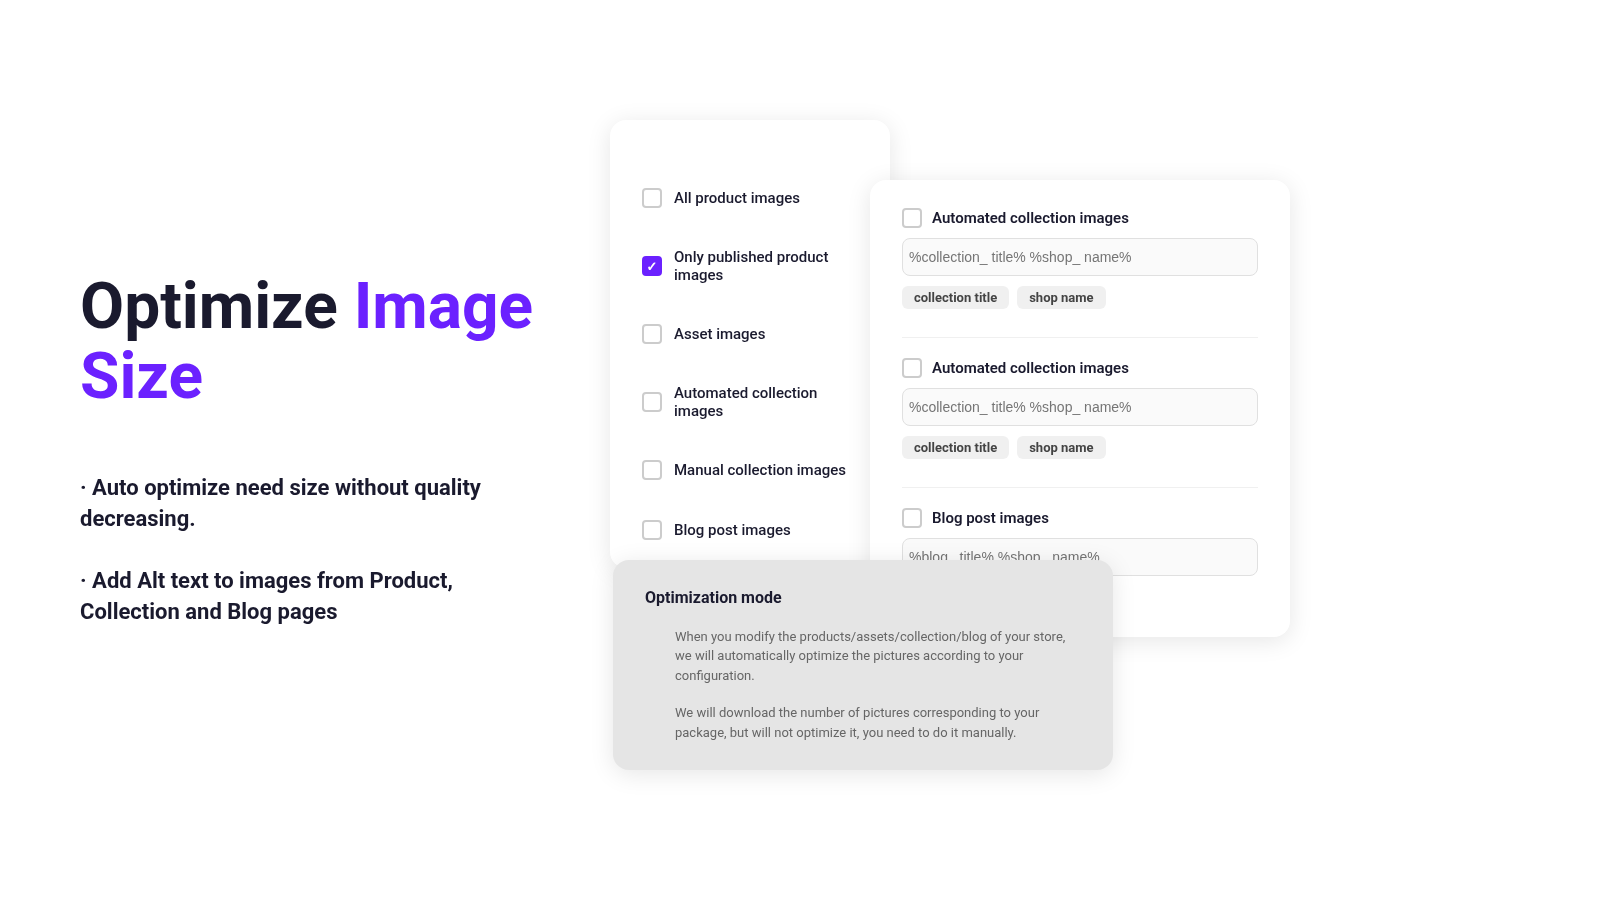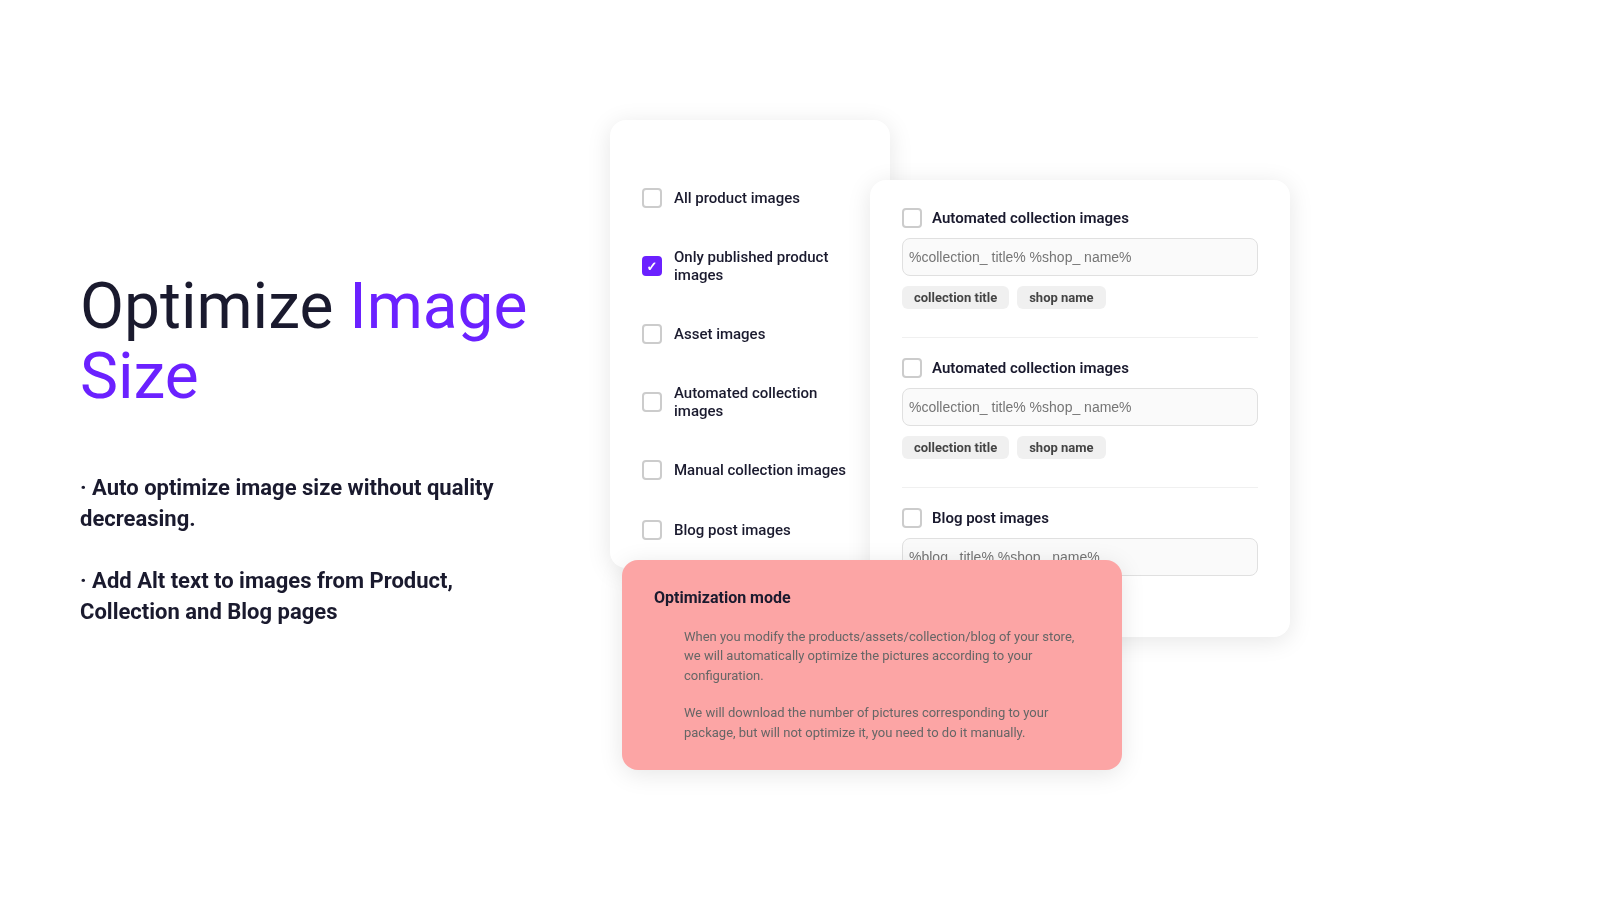--- a/index.html
+++ b/index.html
@@ -22,21 +22,21 @@
     }
 
     
     .hero-section {
       flex: 0 0 500px;
       padding-right: 40px;
     }
 
     .hero-title {
       font-size: 64px;
-      font-weight: 400;
+      font-weight: 700;
       line-height: 1.1;
       margin-bottom: 60px;
     }
 
     .hero-title .black-text {
       color: #1a1a2e;
     }
 
     .hero-title .purple-text {
       color: #6b21ff;
@@ -190,22 +190,22 @@
     .section-divider {
       height: 1px;
       background: #f0f0f0;
       margin: 20px 0;
     }
 
     
     .card-optimization {
       position: absolute;
       bottom: 30px;
-      left: 42px;
-      background: #fca5a5;
+      left: 33px;
+      background: #e5e5e5;
       border-radius: 16px;
       padding: 28px 32px;
       box-shadow: 0 4px 24px rgba(0,0,0,0.10);
       width: 500px;
       z-index: 4;
     }
 
     .opt-title {
       font-size: 16px;
       font-weight: 700;
@@ -269,21 +269,21 @@
 </head>
 <body>
 
 <div class="page-container">
 
   <div class="hero-section">
     <h1 class="hero-title">
       <span class="black-text">Optimize </span><span class="purple-text">Image Size</span><br>
     </h1>
     <div class="hero-features">
-      <p class="hero-feature">Auto optimize image size without quality decreasing.</p>
+      <p class="hero-feature">Auto optimize need size without quality decreasing.</p>
       <p class="hero-feature">Add Alt text to images from Product, Collection and Blog pages</p>
     </div>
   </div>
 
   <div class="ui-mockups">
 
     <div class="card-checkboxes">
       <div class="checkbox-item">
         <div class="checkbox-box"></div>
         <span>All product images</span>

